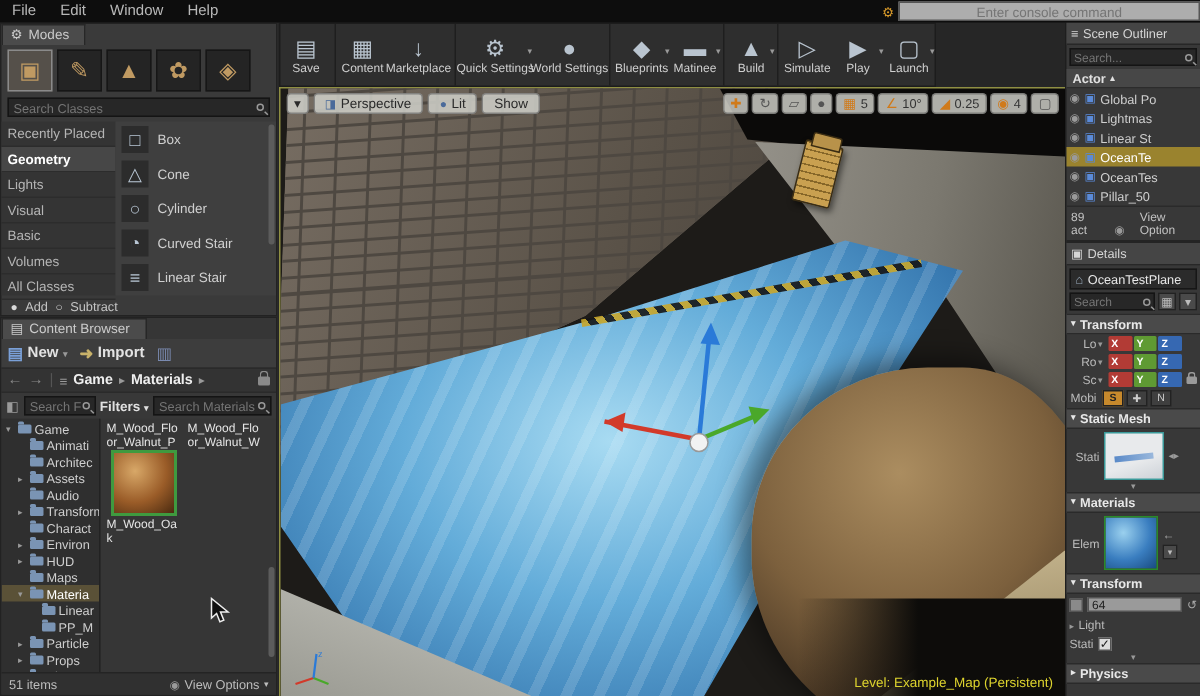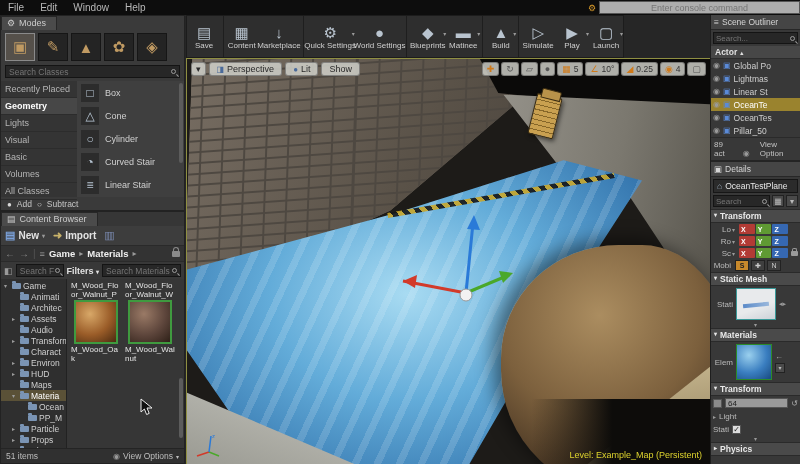--- a/index.html
+++ b/index.html
@@ -448,21 +448,21 @@
             <span>Maps</span>
           </div>
           <div class="tree-row selected" style="padding-left: 11px;">
             <span class="tree-arrow">▾</span>
             <span class="folder"></span>
             <span>Materia</span>
           </div>
           <div class="tree-row" style="padding-left: 19px;">
             <span class="tree-arrow"></span>
             <span class="folder"></span>
-            <span>Ocean</span>
+            <span>Linear</span>
           </div>
           <div class="tree-row" style="padding-left: 19px;">
             <span class="tree-arrow"></span>
             <span class="folder"></span>
             <span>PP_M</span>
           </div>
           <div class="tree-row" style="padding-left: 11px;">
             <span class="tree-arrow">▸</span>
             <span class="folder"></span>
             <span>Particle</span>
@@ -487,24 +487,20 @@
 
           <div class="asset-lbl">M_Wood_Floor_Walnut_Pol</div>
         </div>
         <div class="asset">
 
           <div class="asset-lbl">M_Wood_Floor_Walnut_Wor</div>
         </div>
         <div class="asset">
           <div class="asset-thumb" style="background: radial-gradient(circle at 35% 30%, rgb(216, 168, 104), rgb(154, 92, 40) 55%, rgb(74, 42, 16));"></div>
           <div class="asset-lbl">M_Wood_Oak</div>
-        </div>
-        <div class="asset">
-          <div class="asset-thumb" style="background: radial-gradient(circle at 35% 30%, rgb(154, 122, 102), rgb(94, 70, 60) 55%, rgb(46, 32, 24));"></div>
-          <div class="asset-lbl">M_Wood_Walnut</div>
         </div>
       </div>
   </div>
   <div id="cb-status">
     <span class="count">51 items</span>
     <span class="vopts">
       <span class="eye">◉</span>
       <span>View Options</span>
       <span style="font-size:6px">▾</span>
     </span>

